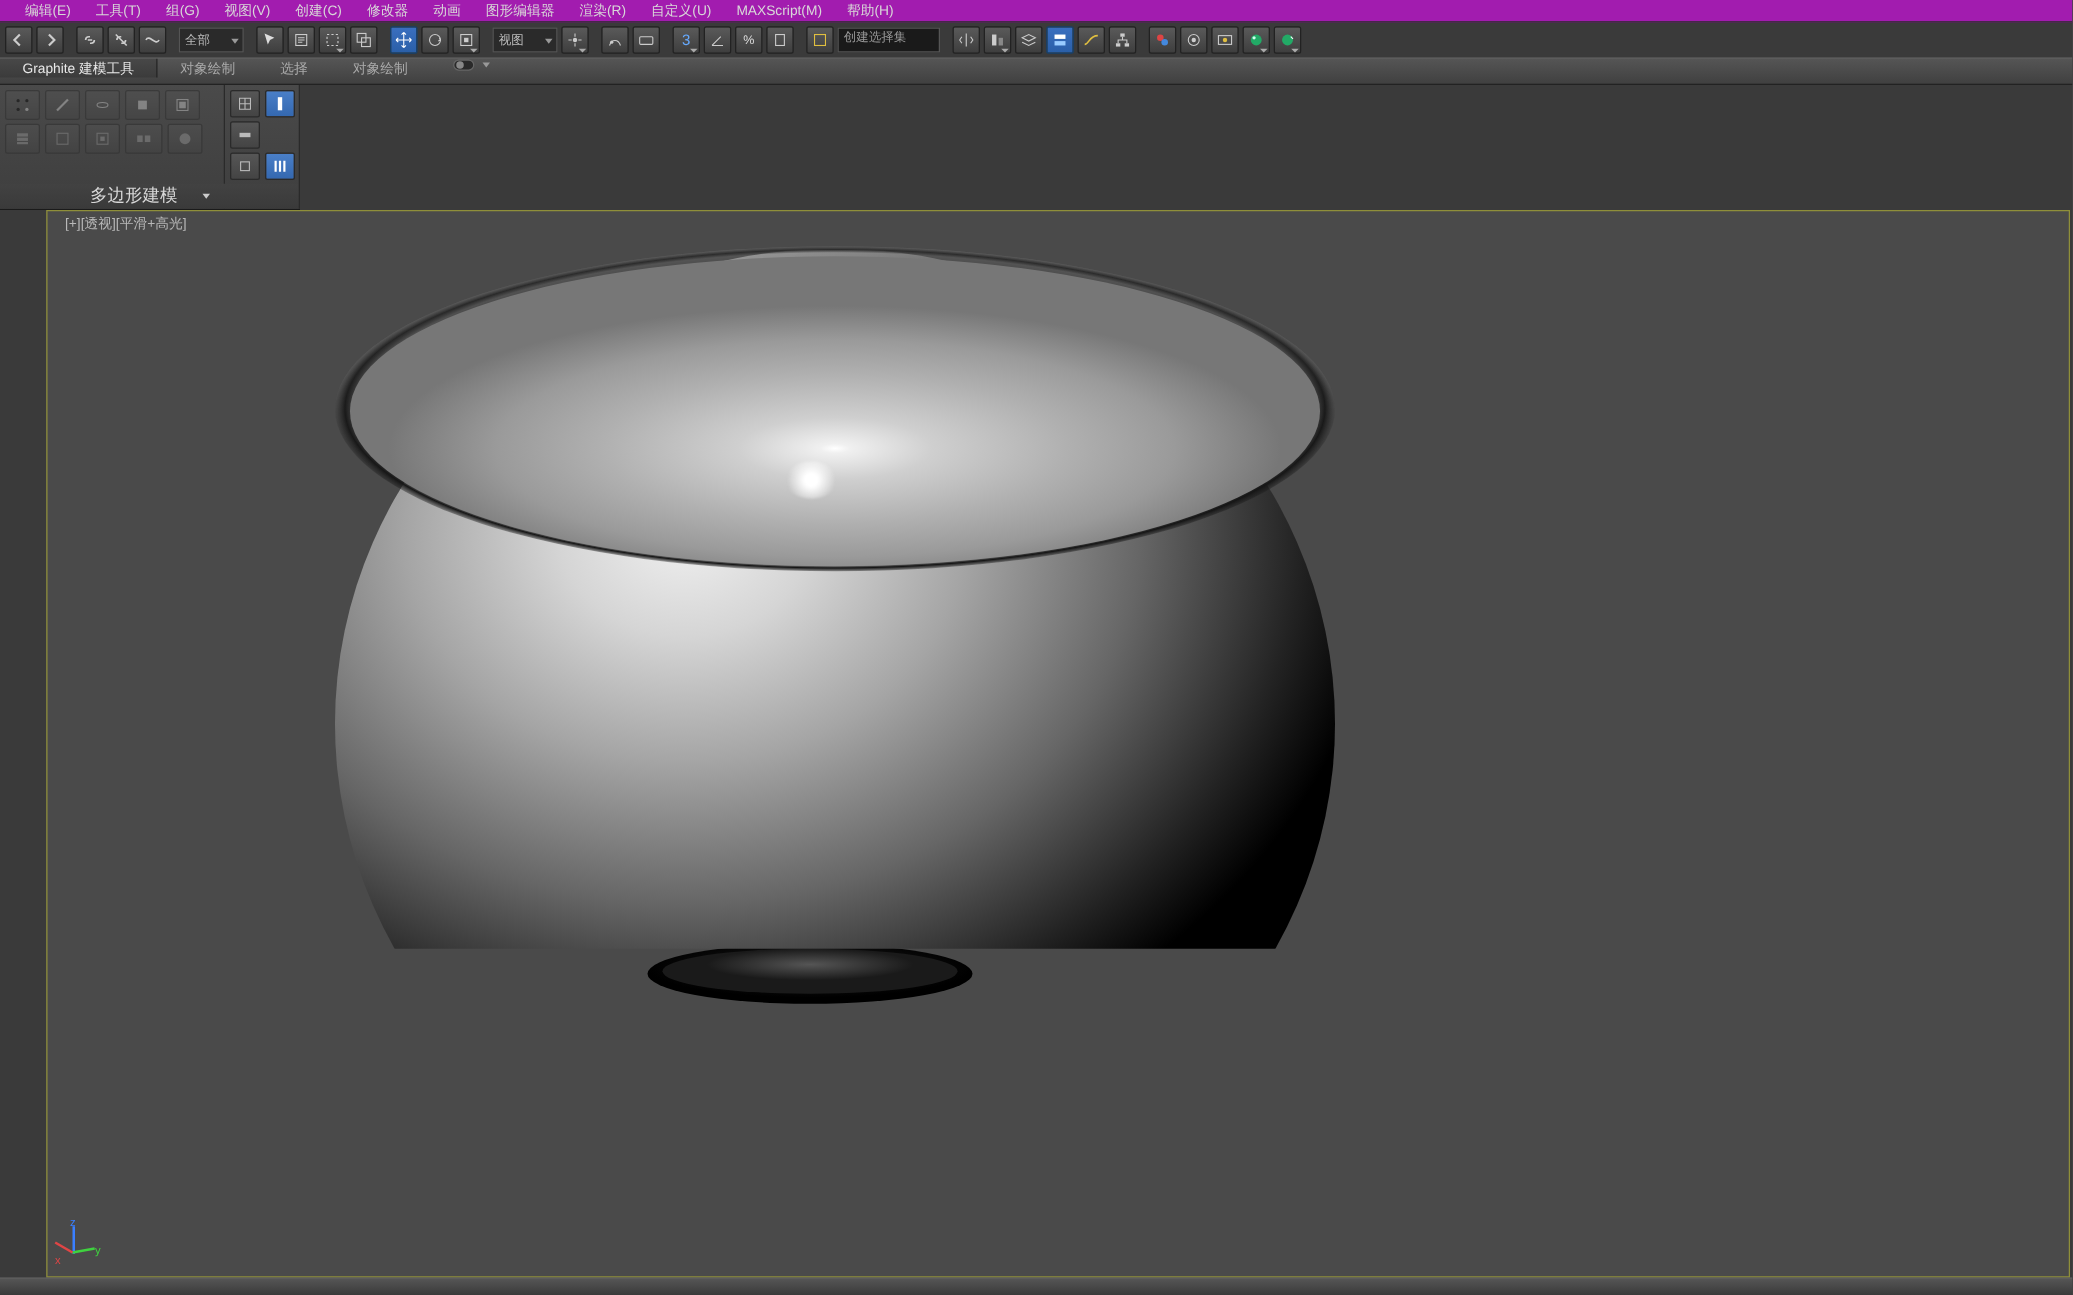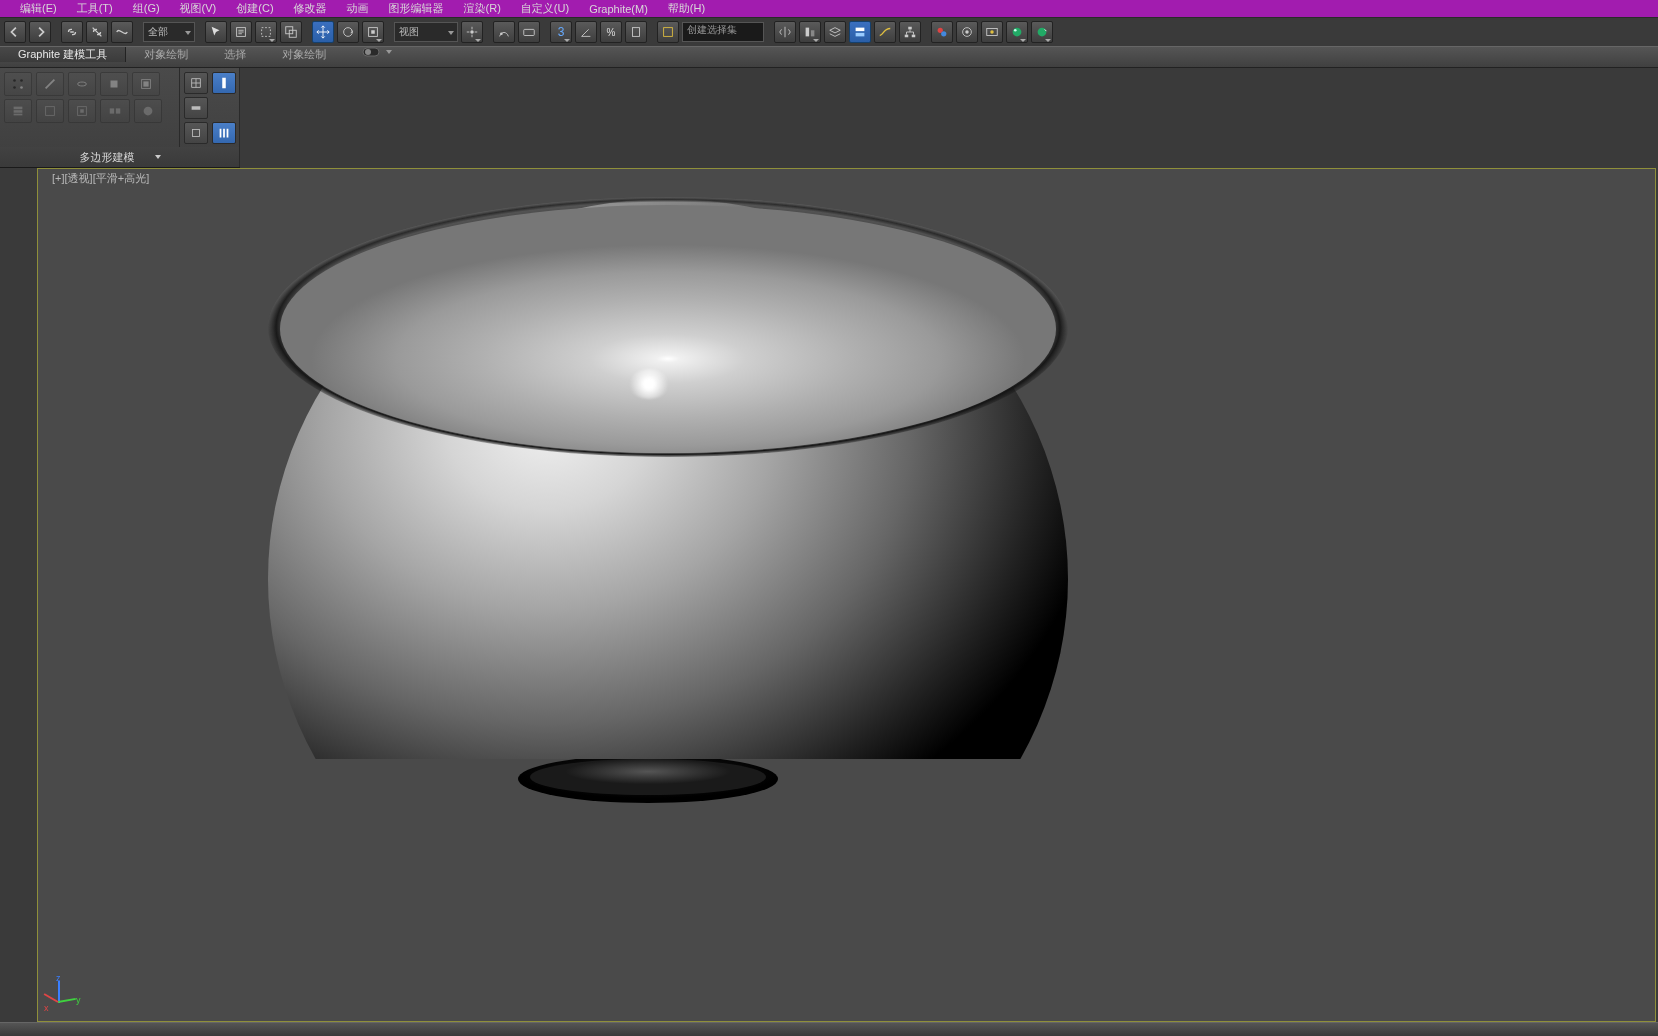--- a/index.html
+++ b/index.html
@@ -28,21 +28,21 @@
 
 
 .ribbonpanel { height:100px; background:linear-gradient(#4a4a4a,#3e3e3e); border-bottom:1px solid #1a1a1a; display:flex; width:240px; position:relative;}
 .ribbonpanel::after{ content:""; position:absolute; right:0; top:0; bottom:0; width:1px; background:#2a2a2a;}
 .rpcol { display:flex; flex-direction:column; padding:4px; gap:3px;}
 .rpcol.main { flex:1; }
 .rpbtn { width:28px; height:24px; background:linear-gradient(#565656,#444); border:1px solid #2a2a2a; border-radius:2px; display:flex; align-items:center; justify-content:center; cursor:pointer; color:#888;}
 .rpbtn.dis { opacity:.45; }
 .rpbtn svg{width:14px;height:14px;}
 .rprow { display:flex; gap:4px; }
-.rpfooter { position:absolute; bottom:0; left:0; right:0; height:20px; display:flex; align-items:center; justify-content:center; color:#d8d8d8; font-size:11px; gap:20px; background:linear-gradient(#424242,#3a3a3a);}
+.rpfooter { position:absolute; bottom:0; left:0; right:0; height:20px; display:flex; align-items:center; justify-content:center; color:#d8d8d8; font-size:14px; gap:20px; background:linear-gradient(#424242,#3a3a3a);}
 .rpfooter .drop-ic{width:0;height:0;border-left:3px solid transparent;border-right:3px solid transparent;border-top:4px solid #ccc;}
 .togglebtn { width:24px; height:22px; background:linear-gradient(#565656,#444); border:1px solid #2a2a2a; border-radius:2px; display:flex; align-items:center; justify-content:center;}
 .togglebtn.on { background:linear-gradient(#4a7fc8,#3468b0);}
 .togglebtn svg{width:14px;height:14px;}
 
 
 .viewport-wrap{ position:absolute; top:168px; left:2px; right:2px; bottom:14px; border:1px solid #8f8f3a; background:#4a4a4a;margin-left:35px; }
 .viewportlabel { position:absolute; top:0; left:10px; color:#b8b8b8; font-size:11px; padding:2px 4px;}
 .viewport { position:absolute; inset:0; overflow:hidden;}
 .bowl-clip{
@@ -105,21 +105,21 @@
   <div class="mitem">编辑(E)</div>
   <div class="mitem">工具(T)</div>
   <div class="mitem">组(G)</div>
   <div class="mitem">视图(V)</div>
   <div class="mitem">创建(C)</div>
   <div class="mitem">修改器</div>
   <div class="mitem">动画</div>
   <div class="mitem">图形编辑器</div>
   <div class="mitem">渲染(R)</div>
   <div class="mitem">自定义(U)</div>
-  <div class="mitem">Graphite(M)</div>
+  <div class="mitem">MAXScript(M)</div>
   <div class="mitem">帮助(H)</div>
 </div>
 
 <div class="toolbar">
   <div class="tbtn">
       <svg viewBox="0 0 16 16">
         <path d="M9 3 4 8l5 5" fill="none" stroke="#ccc" stroke-width="2"></path>
       </svg>
     </div>
   <div class="tbtn">
@@ -182,21 +182,21 @@
       </svg>
     </div>
   <div class="tbtn">
       <svg viewBox="0 0 16 16">
         <rect x="3" y="3" width="10" height="10" fill="none" stroke="#ccc"></rect>
         <rect x="6" y="6" width="4" height="4" fill="#ccc"></rect>
       </svg>
       <span class="drop"></span>
     </div>
   <div class="tsep"></div>
-  <div class="tdrop" style="width:64px">视图</div>
+  <div class="tdrop" style="width:52px">视图</div>
   <div class="tbtn">
       <svg viewBox="0 0 16 16">
         <circle cx="8" cy="8" r="2" fill="#ccc"></circle>
         <path d="M8 2v3M8 11v3M2 8h3M11 8h3" stroke="#ccc"></path>
       </svg>
       <span class="drop"></span>
     </div>
   <div class="tsep"></div>
   <div class="tbtn">
       <svg viewBox="0 0 16 16">

